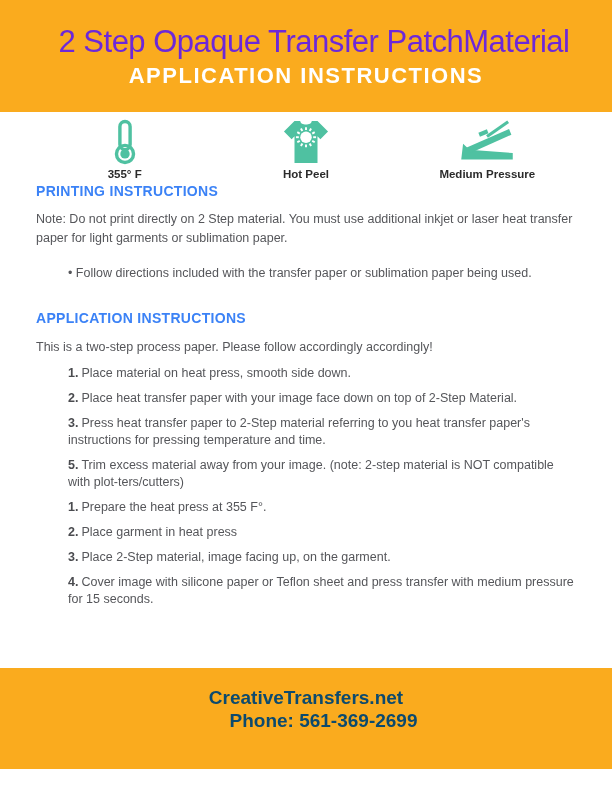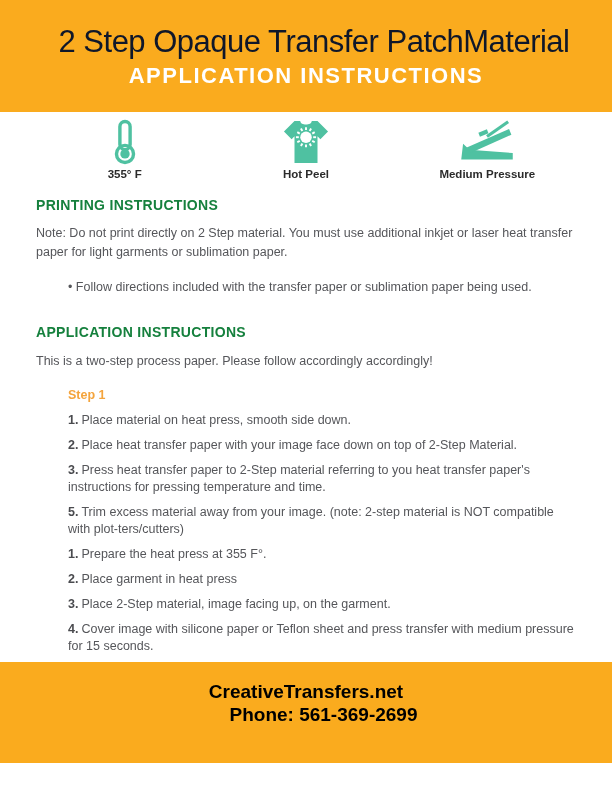--- a/index.html
+++ b/index.html
@@ -4,48 +4,48 @@
 <style>
   html,body{margin:0;padding:0;background:#888;}
   .page{
     position:relative;width:612px;height:792px;margin:0 auto;background:#ffffff;
     font-family:"Liberation Sans", sans-serif;overflow:hidden;
   }
   
   .header{height:112px;background:#FAAB1E;text-align:center;}
   .header .title{
     padding-top:25px;font-size:31px;line-height:34px;font-weight:normal;
-    color:#0f172a;letter-spacing:-0.5px;margin:0;padding-left:16px;
+    color:#6d28d9;letter-spacing:-0.5px;margin:0;padding-left:16px;
   }
   .header .subtitle{
     margin:5px 0 0;font-size:22px;line-height:24px;font-weight:bold;
     color:#ffffff;letter-spacing:1.5px;
   }
   
   .icons{display:flex;padding:7px 34px 0;}
   .icon-col{flex:1;display:flex;flex-direction:column;align-items:center;text-align:right;}
   .icon-box{height:46px;display:flex;align-items:flex-end;justify-content:center;}
   .icon-label{margin-top:3px;font-size:11.5px;font-weight:bold;color:#2b2b2b;}
   .teal{fill:#4FC1A1;}
   .teal-stroke{stroke:#4FC1A1;fill:none;}
   
   .content{padding:0 36px;color:#55565A;font-size:12.5px;}
-  .h2{font-size:14px;font-weight:bold;color:#15803d;letter-spacing:0.3px;margin:17px 0 0;}
+  .h2{font-size:14px;font-weight:bold;color:#3b82f6;letter-spacing:0.3px;margin:3px 0 0;}
   .h2.app{margin-top:27px;}
   .note{margin:11px 0 16px;line-height:19px;}
   .bullet{margin:15px 0 0 32px;line-height:19px;}
   .intro{margin:12px 0 0;line-height:19px;}
   .steps{margin-left:32px;}
   .step-title{margin:16px 0 0;font-weight:bold;color:#F4A43C;line-height:17px;}
   .item{margin:8px 0 0;line-height:17px;}
   .item b{color:#4a4b4f;margin-right:3px;}
   
   .footer{
-    position:absolute;left:0;right:0;bottom:29px;height:101px;background:#FAAB1E;
-    text-align:center;color:#000000;font-weight:bold;
+    position:absolute;left:0;right:0;bottom:23px;height:101px;background:#FAAB1E;
+    text-align:center;color:#0c4a6e;font-weight:bold;
   }
   .footer .site{margin:19px 0 0;font-size:19px;line-height:22px;}
   .footer .phone{margin:1px 0 0;font-size:19px;line-height:22px;padding-left:35px;}
 </style>
 </head>
 <body>
 
 <div class="page">
 
   <div class="header">
@@ -109,21 +109,20 @@
 
     <div class="h2">PRINTING INSTRUCTIONS</div>
     <p class="note">Note: Do not print directly on 2 Step material. You must use additional inkjet or laser heat transfer paper for light garments or sublimation paper.</p>
     <p class="bullet">• Follow directions included with the transfer paper or sublimation paper being used.</p>
 
     <div class="h2 app">APPLICATION INSTRUCTIONS</div>
     <p class="intro">This is a two-step process paper. Please follow accordingly accordingly!</p>
 
     <div class="steps">
 
-      <p class="step-title">Step 1</p>
       <p class="item"><b>1.</b><span>Place material on heat press, smooth side down.</span></p>
       <p class="item"><b>2.</b><span>Place heat transfer paper with your image face down on top of 2-Step Material.</span></p>
       <p class="item"><b>3.</b><span>Press heat transfer paper to 2-Step material referring to you heat transfer paper's instructions for pressing temperature and time.</span></p>
       <p class="item"><b>5.</b><span>Trim excess material away from your image. (note: 2-step material is NOT compatible with plot-ters/cutters)</span></p>
 
       <p class="item"><b>1.</b><span>Prepare the heat press at 355 F°.</span></p>
       <p class="item"><b>2.</b><span>Place garment in heat press</span></p>
       <p class="item"><b>3.</b><span>Place 2-Step material, image facing up, on the garment.</span></p>
       <p class="item"><b>4.</b><span>Cover image with silicone paper or Teflon sheet and press transfer with medium pressure for 15 seconds.</span></p>
 

